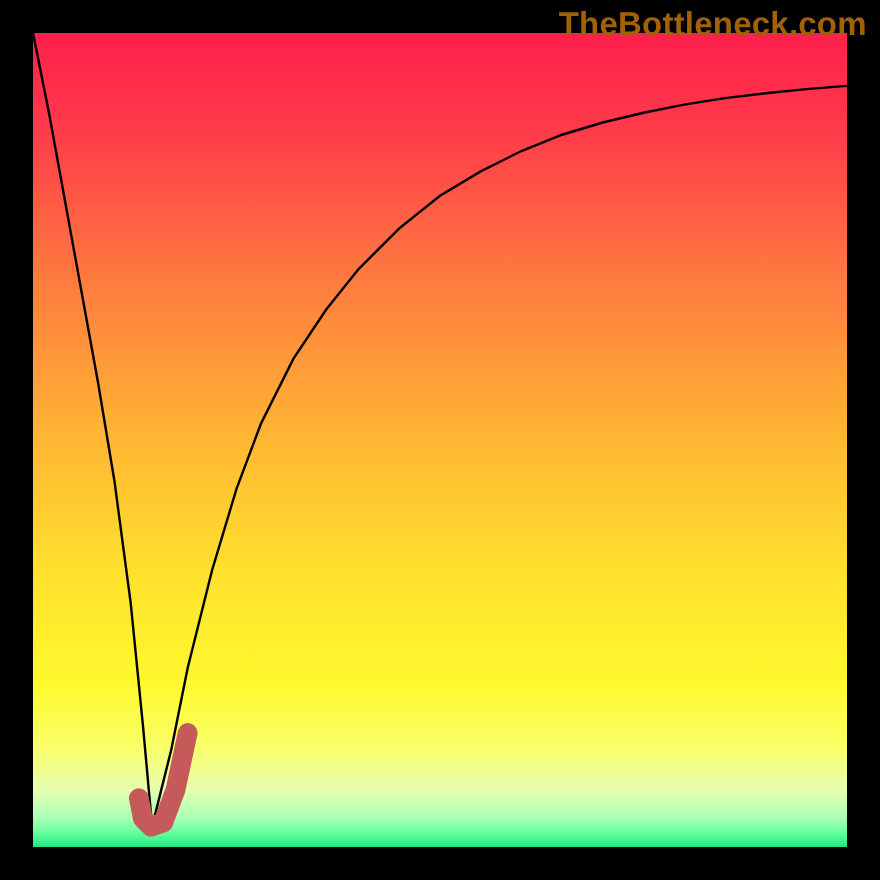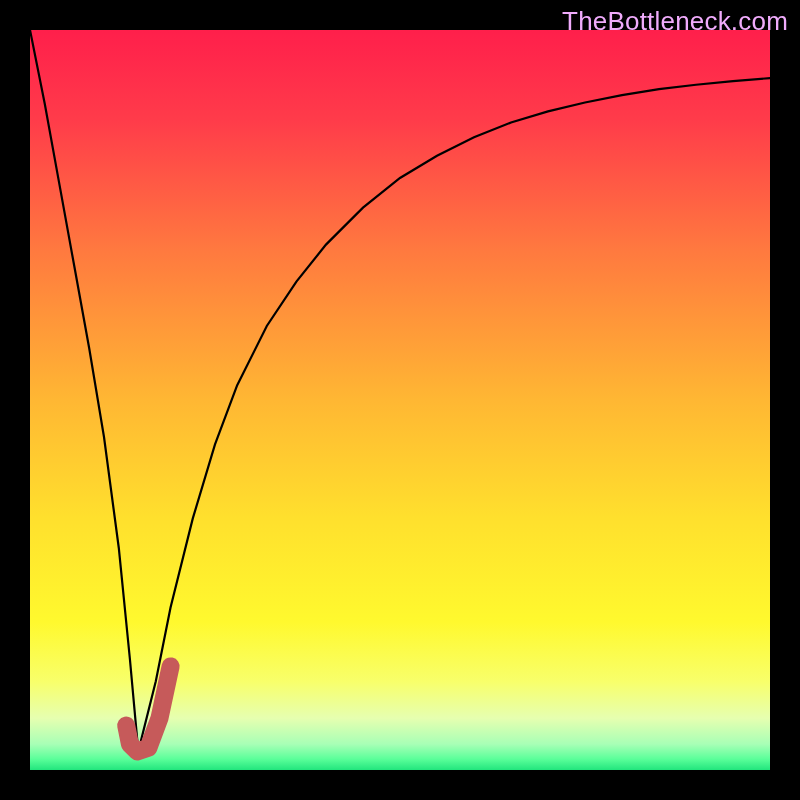--- a/index.html
+++ b/index.html
@@ -38,23 +38,23 @@
     position: absolute;
     left: 0;
     top: 0;
     width: 100%;
     height: 100%;
   }
   .watermark {
     position: absolute;
     top: 6px;
     right: 12px;
-    color: #f0abfc;
-    font-size: 26px;
-    font-weight: 400;
+    color: #a16207;
+    font-size: 30px;
+    font-weight: 700;
     letter-spacing: 0.2px;
   }
 </style>
 </head>
 <body>
 
 <div class="frame">
 
   <div class="plot-area">
 

